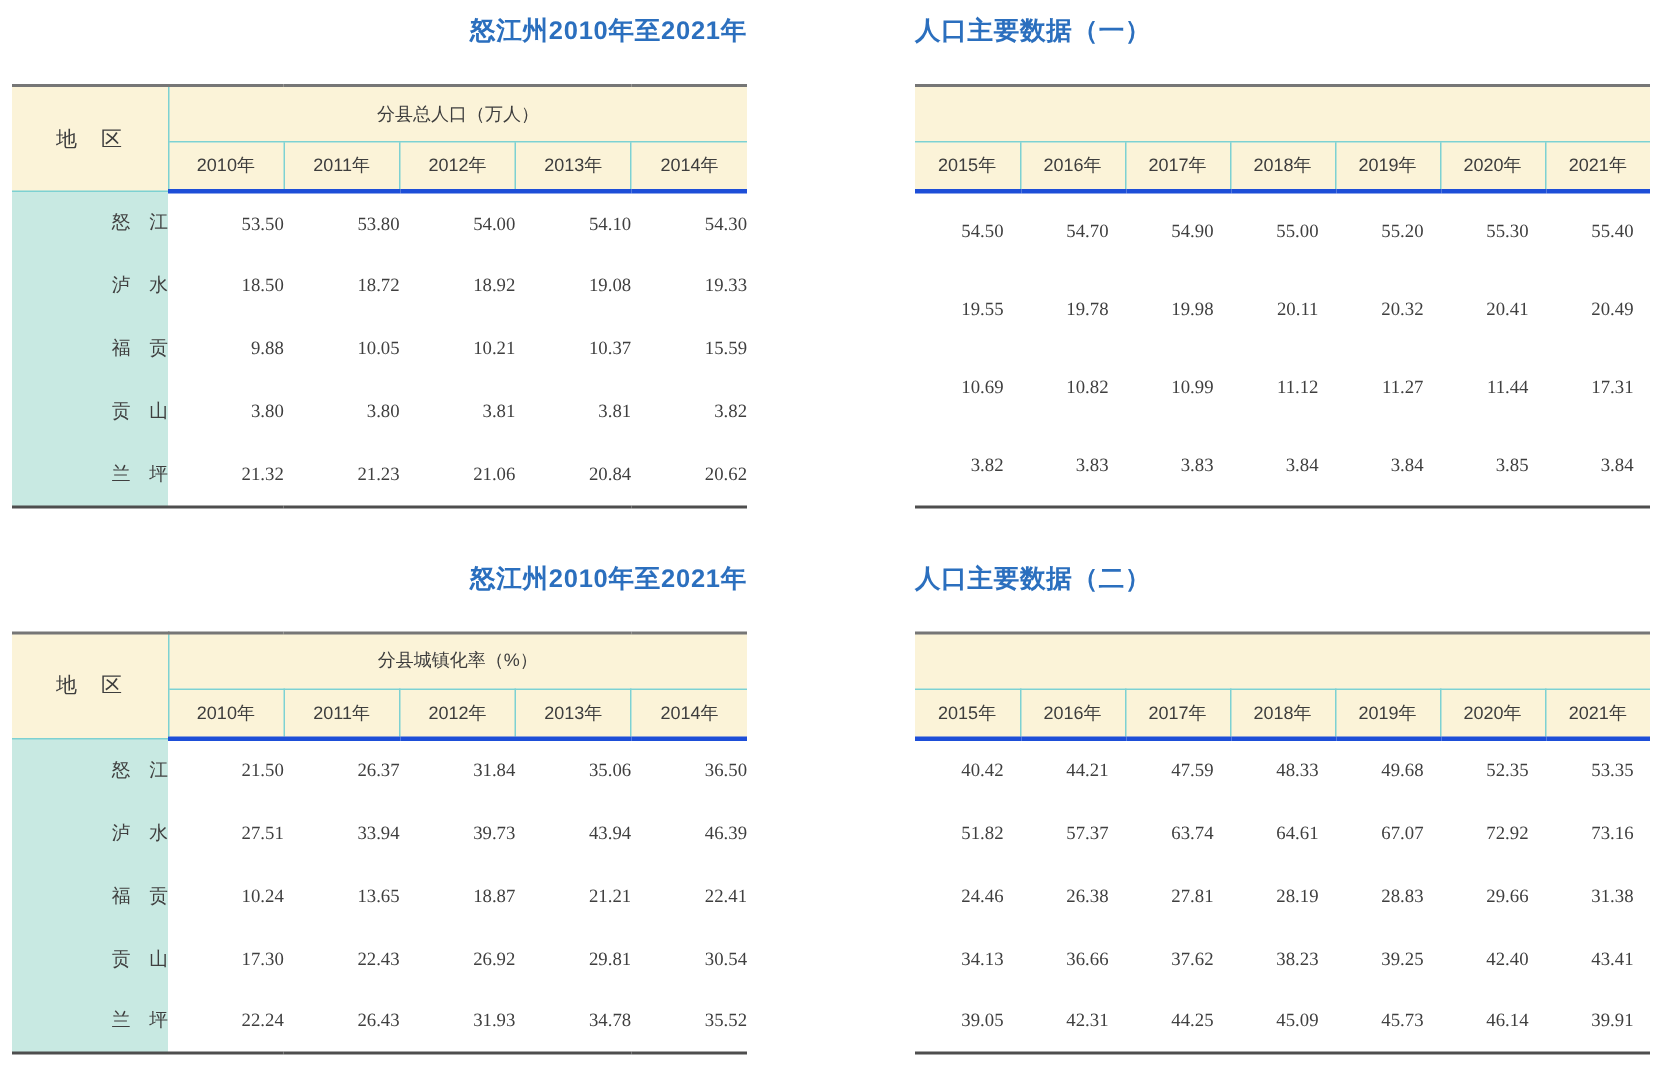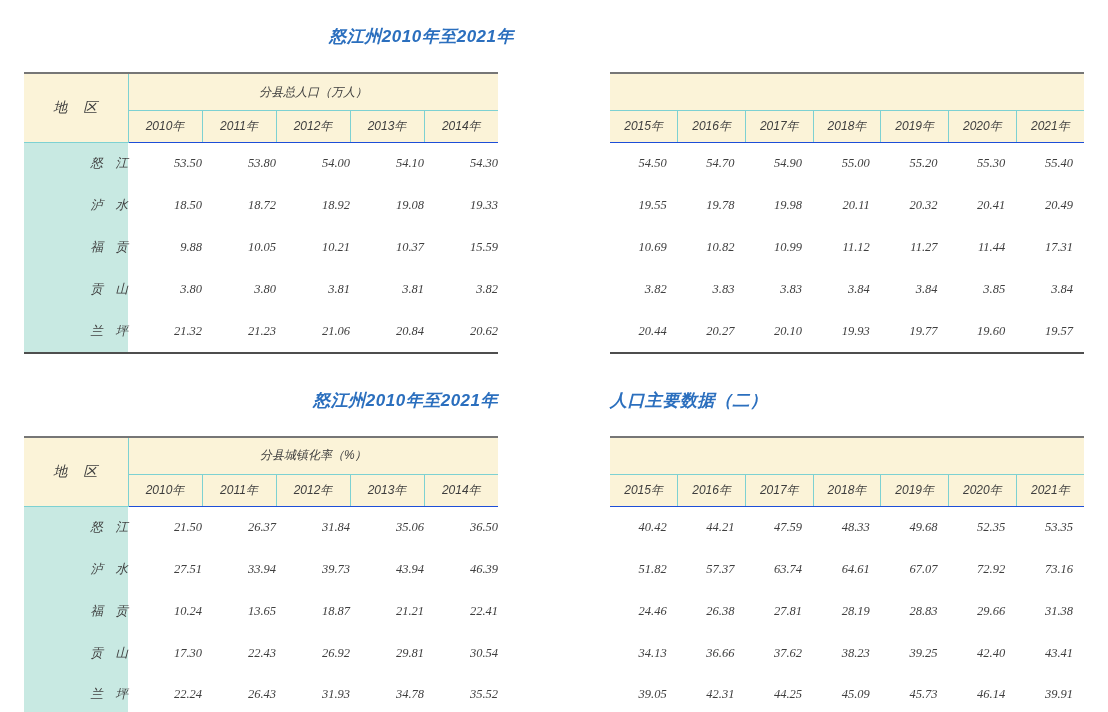--- a/index.html
+++ b/index.html
@@ -3,21 +3,21 @@
 <meta charset="utf-8">
 <style>
   html,body{margin:0;padding:0;background:#ffffff;}
   body{
     width:1108px;height:712px;overflow:hidden;
     font-family:"Liberation Sans","DejaVu Sans",sans-serif;
     color:#3d3d3d;
     -webkit-font-smoothing:antialiased;
   }
   .page{padding:10px 8px 0 8px;}
-  .block{margin:16px;font-style:italic;}
+  .block{margin:0;}
   .block.block2{margin-top:36px;}
 
   .title-row{display:flex;gap:112px;margin:0 0 24px 0;}
   .title{
     margin:0;width:490px;
     font-size:17px;font-weight:bold;line-height:22px;
     color:#2b6fbe;
     letter-spacing:0.5px;
   }
   .title-left{text-align:right;}
@@ -39,21 +39,21 @@
     border-bottom:1px solid #7dd1d2;
     text-align:center;font-size:14px;letter-spacing:1px;
   }
   .group-cell{
     height:36px;border-bottom:1px solid #7dd1d2;
     text-align:center;font-size:12px;
   }
   .blank-cell{height:36px;border-bottom:1px solid #7dd1d2;}
   .year-cell{
     height:31px;text-align:center;font-size:12px;
-    border-bottom:1px solid #1d4ed8;
+    border-bottom:3px solid #1d4ed8;
   }
   .year-cell + .year-cell{border-left:1px solid #7dd1d2;}
 
   
   .tbl tbody tr{height:42px;}
   .region-cell{
     background:#c8e9e2;text-align:right;
     font-size:12.5px;color:#3f3f3f;
   }
   .value-cell{
@@ -65,20 +65,21 @@
   table[data-side="right"] .value-cell{padding-right:11px;}
 </style>
 </head>
 <body>
 
 <div class="page">
 
   <section class="block">
     <div class="title-row">
       <h2 class="title title-left">怒江州2010年至2021年</h2>
+      <h2 class="title title-right">人口主要数据（一）</h2>
     </div>
     <div class="tables-row">
       <table class="tbl" data-side="left">
           <colgroup>
             <col style="width: 104px;">
             <col>
             <col>
             <col>
             <col>
             <col>
@@ -192,29 +193,20 @@
               <td class="value-cell">17.31</td>
             </tr>
             <tr>
               <td class="value-cell">3.82</td>
               <td class="value-cell">3.83</td>
               <td class="value-cell">3.83</td>
               <td class="value-cell">3.84</td>
               <td class="value-cell">3.84</td>
               <td class="value-cell">3.85</td>
               <td class="value-cell">3.84</td>
-            </tr>
-            <tr>
-              <td class="value-cell">20.44</td>
-              <td class="value-cell">20.27</td>
-              <td class="value-cell">20.10</td>
-              <td class="value-cell">19.93</td>
-              <td class="value-cell">19.77</td>
-              <td class="value-cell">19.60</td>
-              <td class="value-cell">19.57</td>
             </tr>
           </tbody>
         </table>
     </div>
   </section>
 
   <section class="block block2">
     <div class="title-row">
       <h2 class="title title-left">怒江州2010年至2021年</h2>
       <h2 class="title title-right">人口主要数据（二）</h2>

